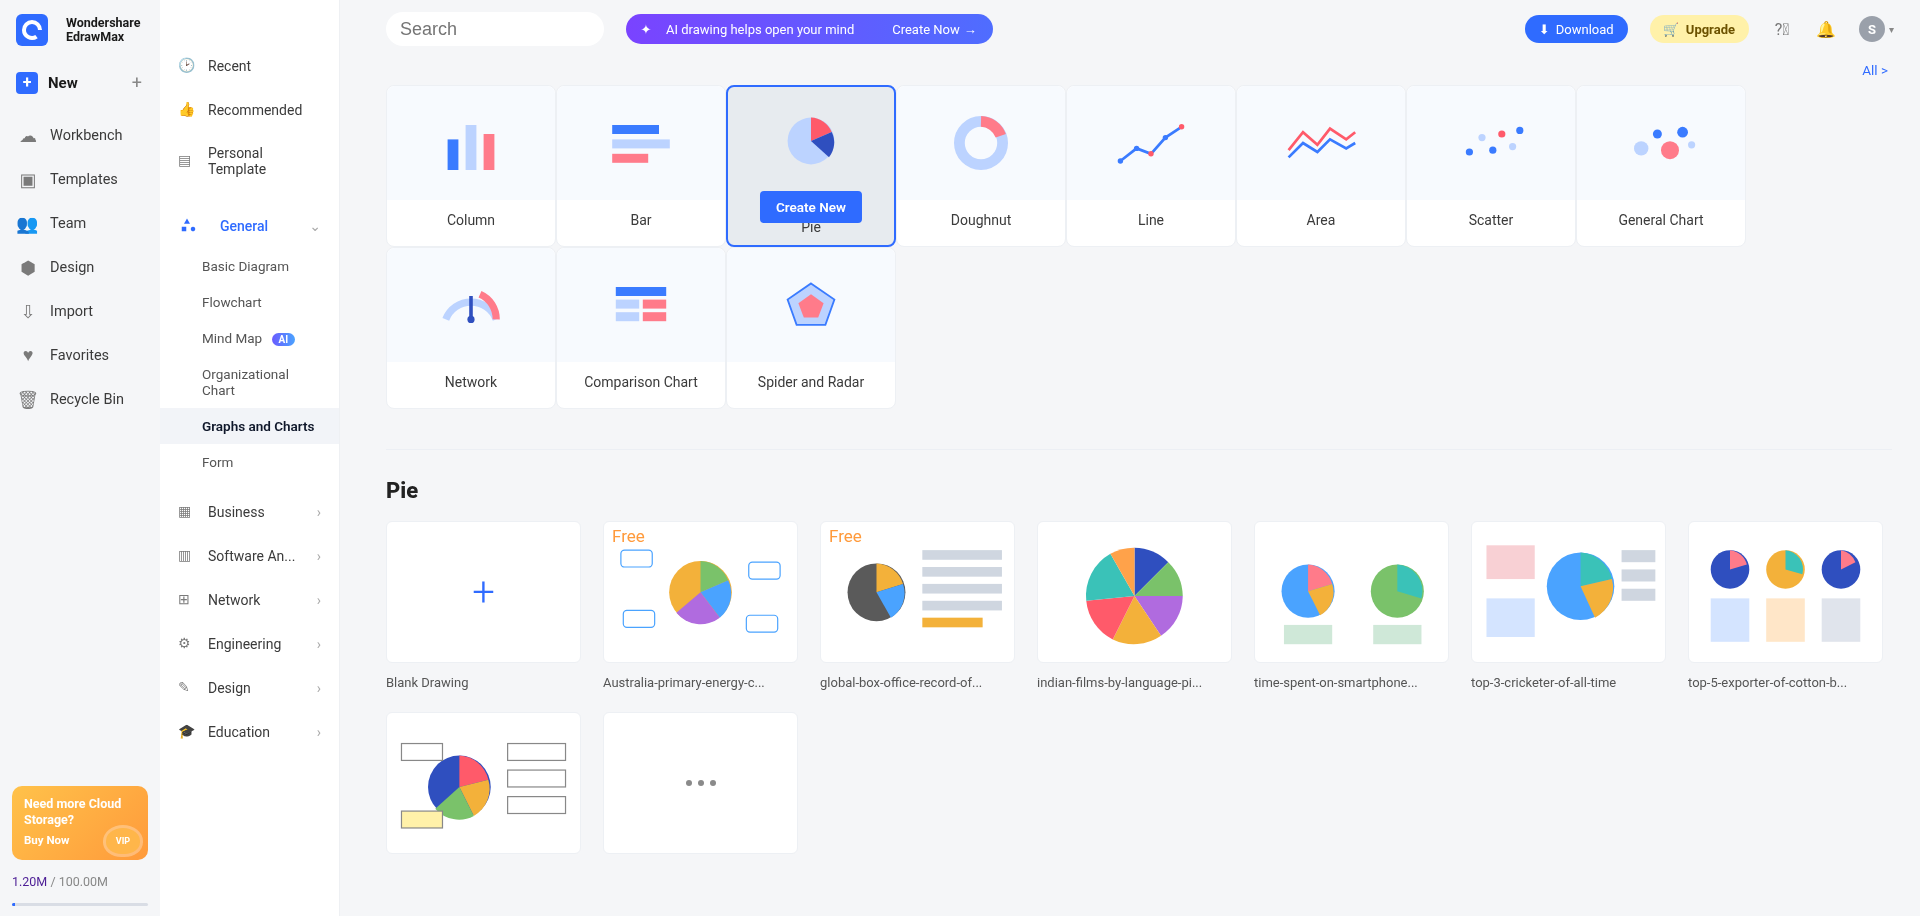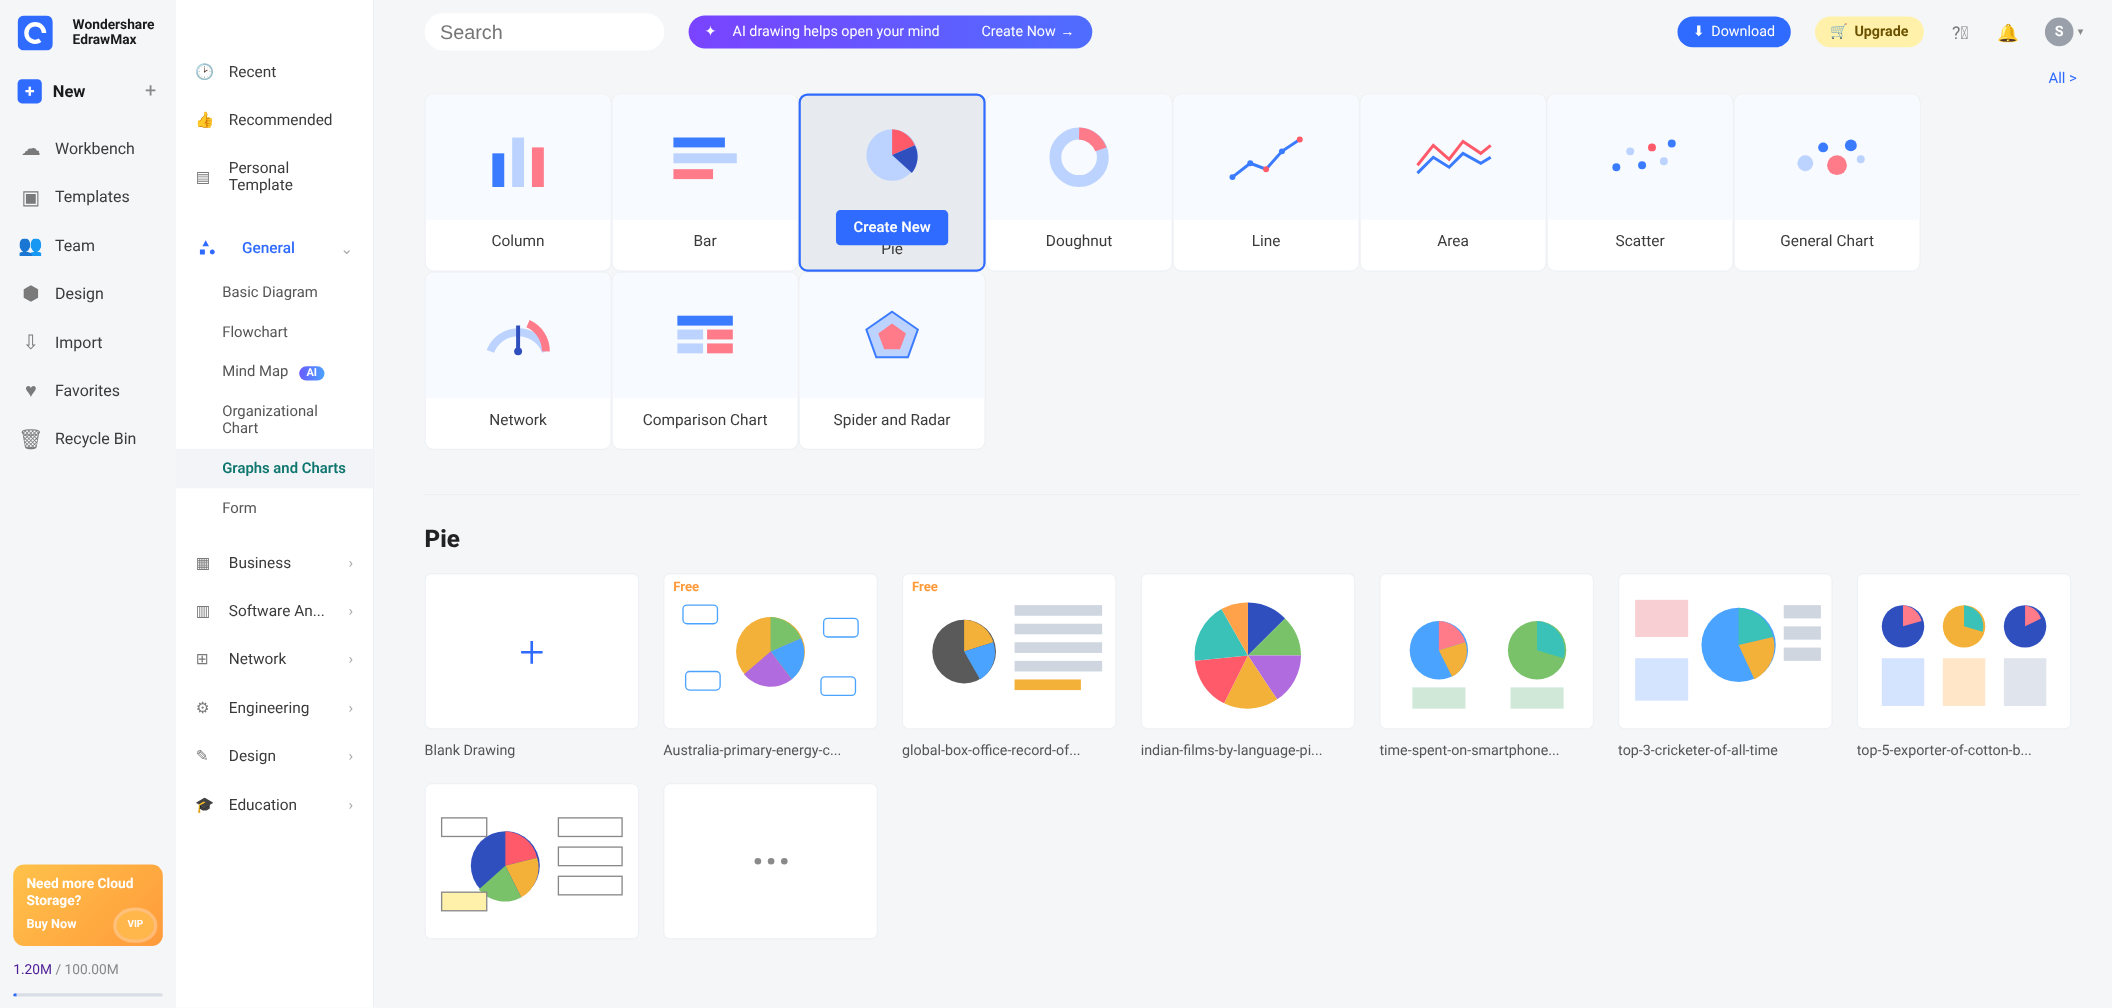--- a/index.html
+++ b/index.html
@@ -31,21 +31,21 @@
 .storage-bar > div { height:100%; width:2%; background:#2f6bff; }
 
 
 .sidebar-mid { position:absolute; left:160px; top:0; bottom:0; width:180px; background:#fff; border-right:1px solid #eef0f3; padding-top:44px; }
 .mid-item { display:flex; align-items:center; gap:12px; padding:13px 18px; font-size:14px; color:#3b3b3b; cursor:pointer; }
 .mid-item svg, .mid-item .mid-ico { width:18px; height:18px; color:#7a7a7a; flex:0 0 18px; }
 .mid-item .chev { margin-left:auto; color:#aaa; }
 .mid-item.section { color:#2f6bff; font-weight:500;gap:24px; }
 .mid-item.section svg { color:#2f6bff; }
 .mid-sub { padding:10px 18px 10px 42px; font-size:13.5px; color:#555; cursor:pointer; }
-.mid-sub.active { background:#f2f4f8; color:#0f766e; font-weight:600; }
+.mid-sub.active { background:#f2f4f8; color:#0f172a; font-weight:600; }
 .ai-badge { display:inline-block; margin-left:6px; padding:1px 7px; border-radius:9px; background:linear-gradient(90deg,#6a5bff,#4aa3ff); color:#fff; font-size:10px; font-weight:700; }
 
 
 .topbar { position:absolute; left:360px; right:0; top:0; height:58px; display:flex; align-items:center; padding:0 26px 0 26px; gap:22px; }
 .search { width:218px; height:34px; background:#fff; border-radius:18px; display:flex; align-items:center; padding:0 14px; color:#9aa0aa; justify-content:space-between; }
 .search input { border:none; outline:none; background:transparent; font-size:18px; flex:1; color:#15803d; }
 .ai-banner { height:30px; border-radius:16px; background:linear-gradient(90deg,#7a43ff,#4f6dff); color:#fff; display:flex; align-items:center; padding:0 16px 0 10px; font-size:13px; gap:10px; }
 .ai-banner .sparkle { width:20px; height:20px; display:flex; align-items:center; justify-content:center; }
 .ai-banner .cta { margin-left:28px; font-size:13px; display:flex; align-items:center; gap:4px; }
 .topbar .spacer { flex:1; }
@@ -70,21 +70,21 @@
 .create-pill { position:absolute; top:104px; left:50%; transform:translateX(-50%); background:#2f6bff; color:#fff; font-size:13.5px; font-weight:600; padding:8px 16px; border-radius:4px; white-space:nowrap; }
 
 .divider { height:1px; background:#eceff4; margin:40px 0 28px 0; }
 
 .section-title { font-size:22px; font-weight:800; color:#222; margin-bottom:18px; }
 
 .tgrid { display:flex; flex-wrap:wrap; gap:22px; }
 .tcard { width:195px; cursor:pointer; }
 .tcard .tthumb { width:195px; height:142px; background:#fff; border:1px solid #edf0f4; border-radius:6px; position:relative; display:flex; align-items:center; justify-content:center; overflow:hidden; }
 .tcard .tlabel { font-size:13px; color:#555; margin-top:12px; white-space:nowrap; overflow:hidden; text-overflow:ellipsis; }
-.free-tag { position:absolute; top:4px; left:8px; font-size:12px; color:#ff9a3b; font-weight:700; }
+.free-tag { position:absolute; top:4px; left:8px; font-size:17px; color:#ff9a3b; font-weight:400; }
 .blank-plus { font-size:40px; color:#2f6bff; font-weight:300; }
 .dot-row { display:flex; gap:6px; }
 .dot-row span { width:6px; height:6px; background:#8a8a8a; border-radius:50%; }
 
 </style>
 </head>
 <body>
 
 <div class="sidebar-left">
   <div class="logo-area">

